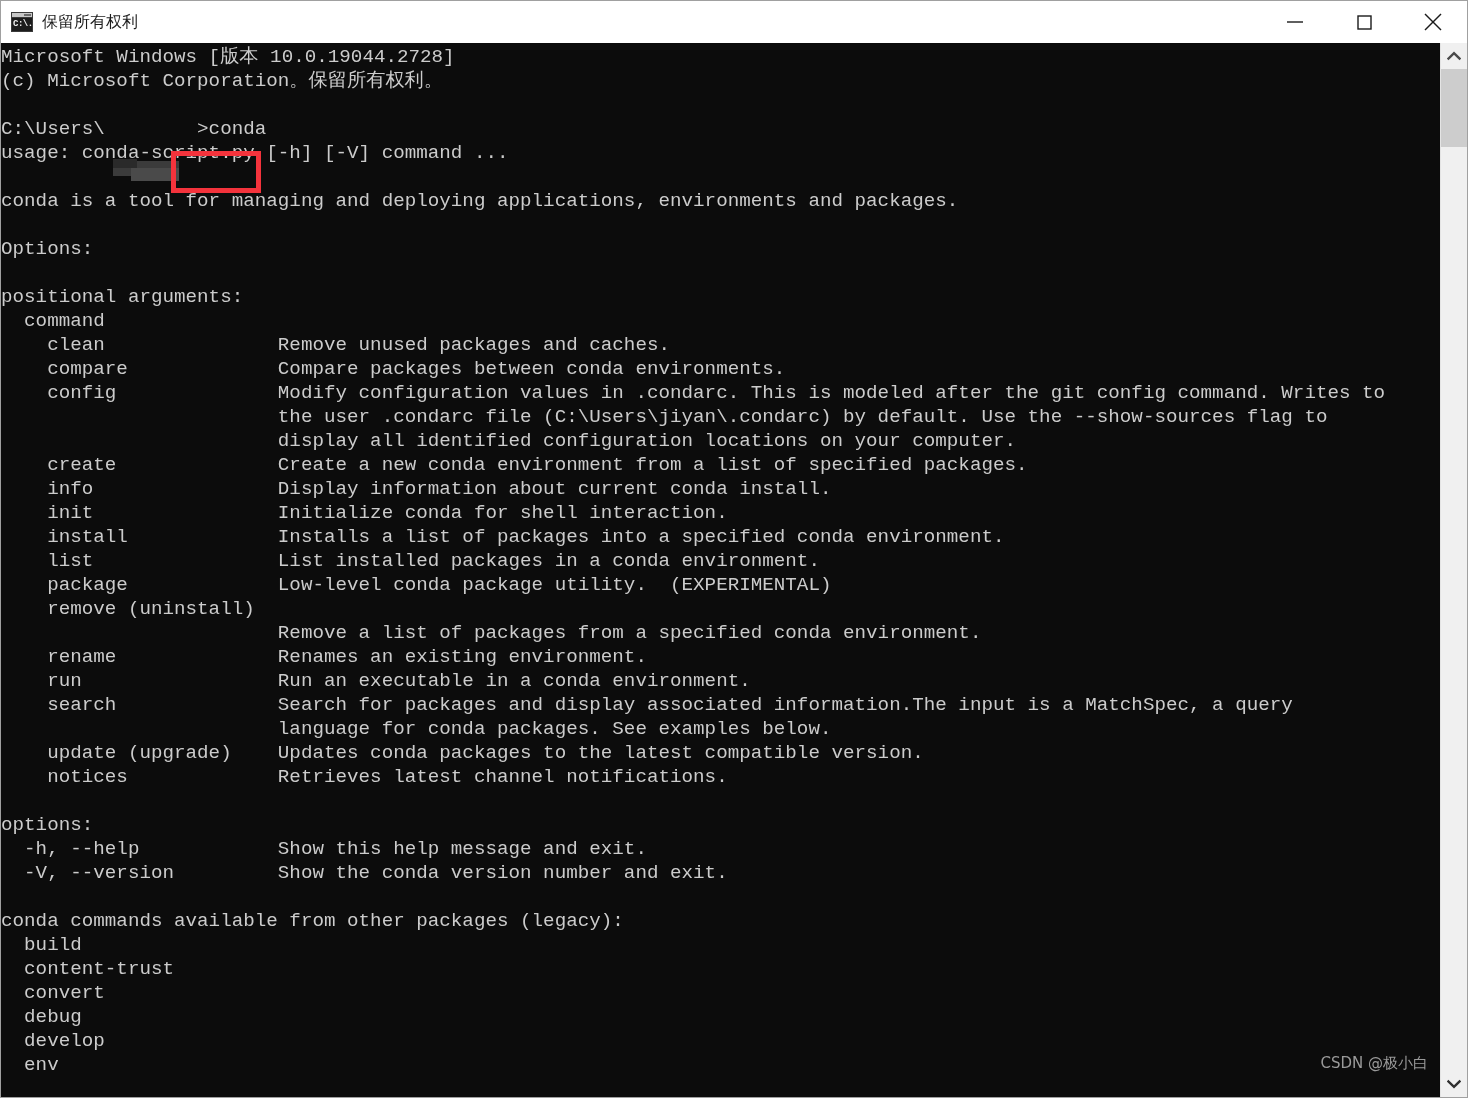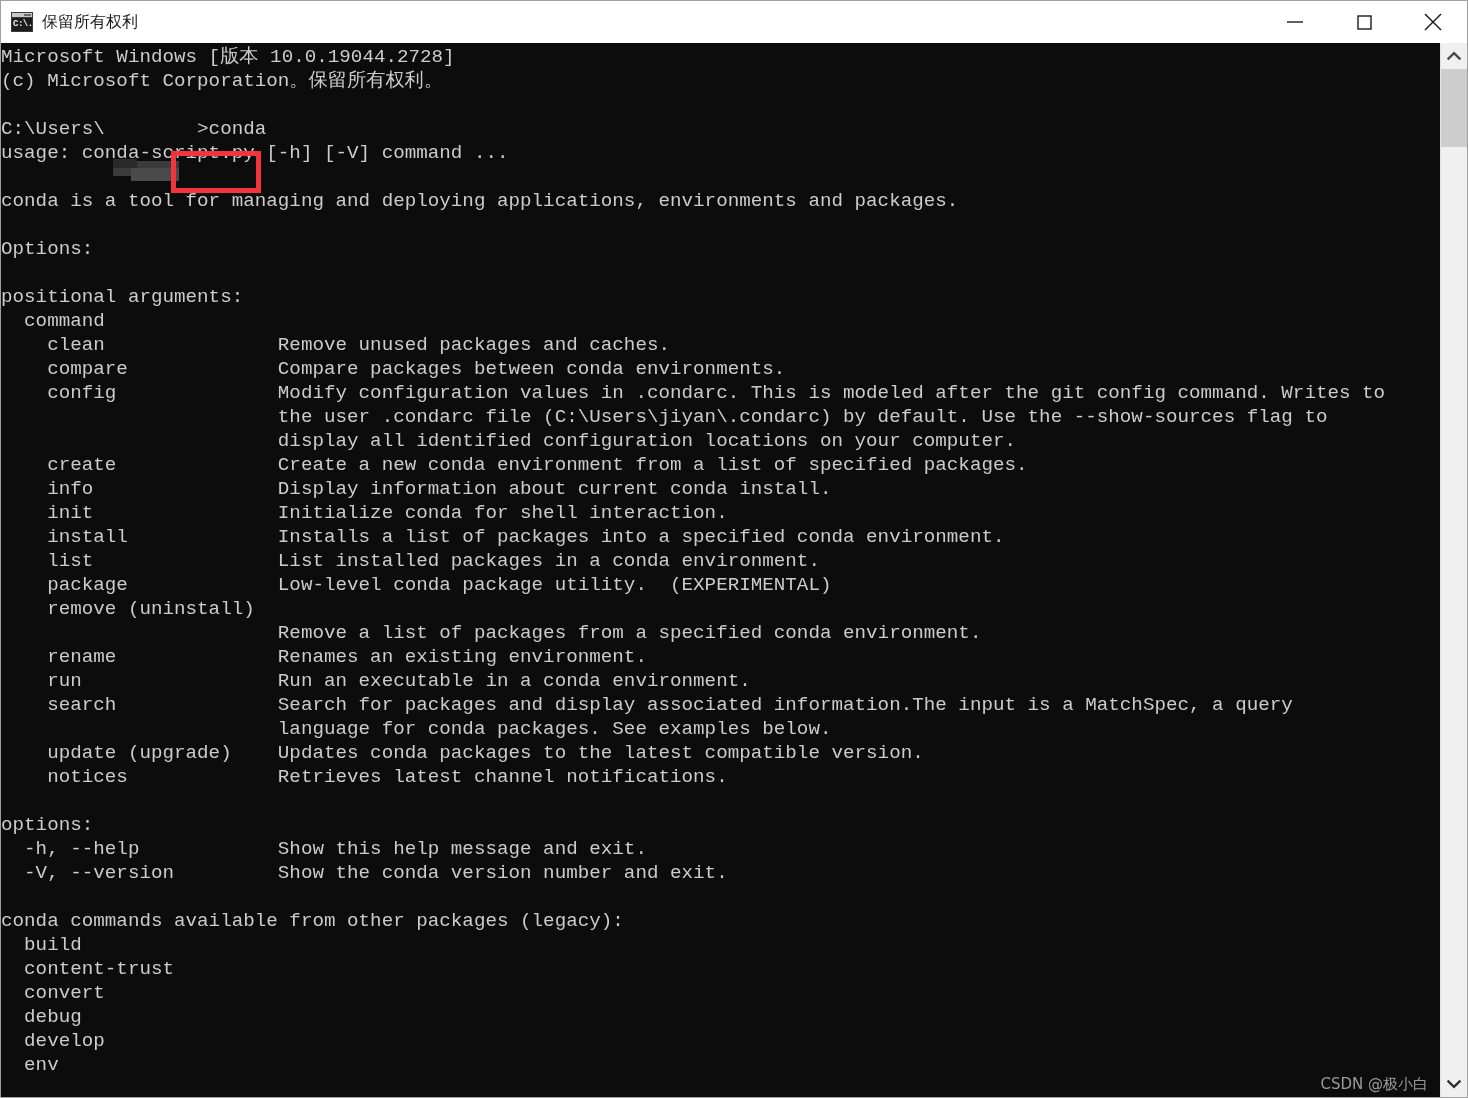--- a/index.html
+++ b/index.html
@@ -176,21 +176,21 @@
     height: 42px;
     border: 5px solid #f4333c;
     box-sizing: border-box;
     pointer-events: none;
   }
 
   
   #watermark {
     position: absolute;
     right: 12px;
-    bottom: 3px;
+    bottom: 24px;
     color: #9a9a9a;
     font-family: "DejaVu Sans", "Liberation Sans", sans-serif;
     font-size: 15px;
     white-space: nowrap;
     pointer-events: none;
   }
 
   
   #scrollbar {
     width: 26px;

